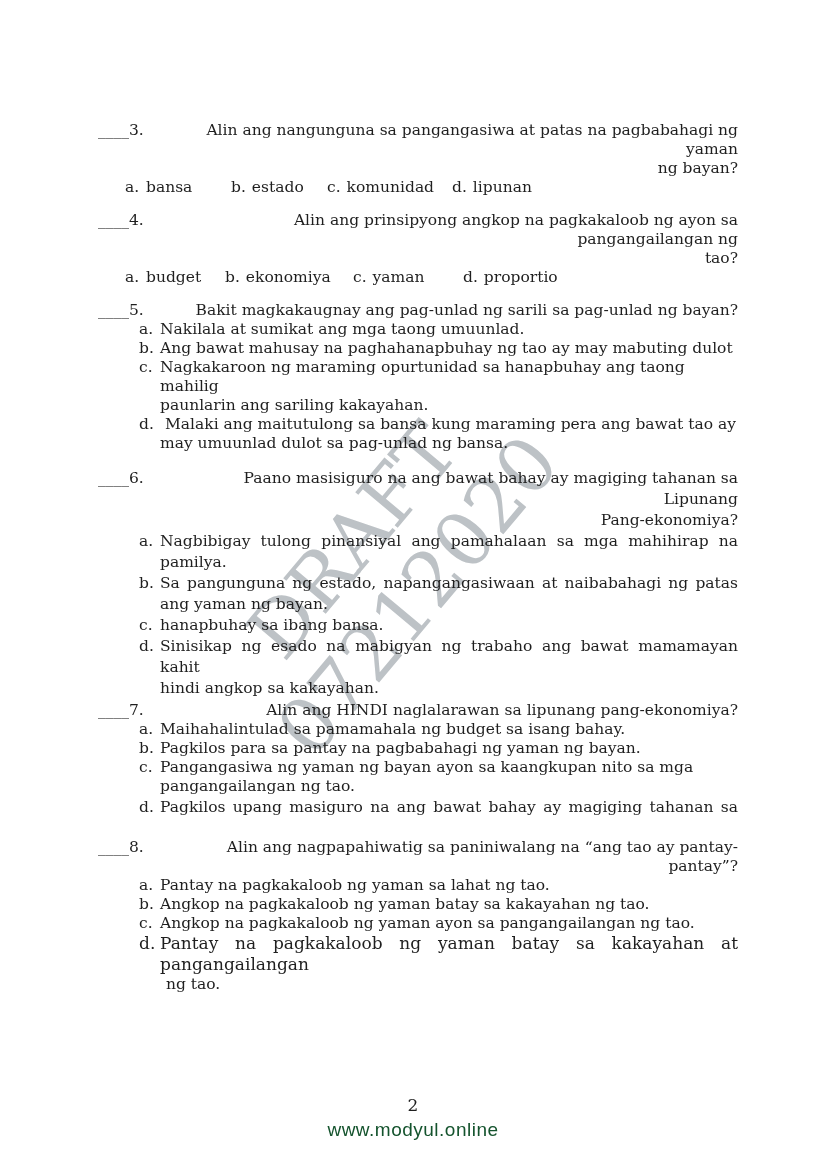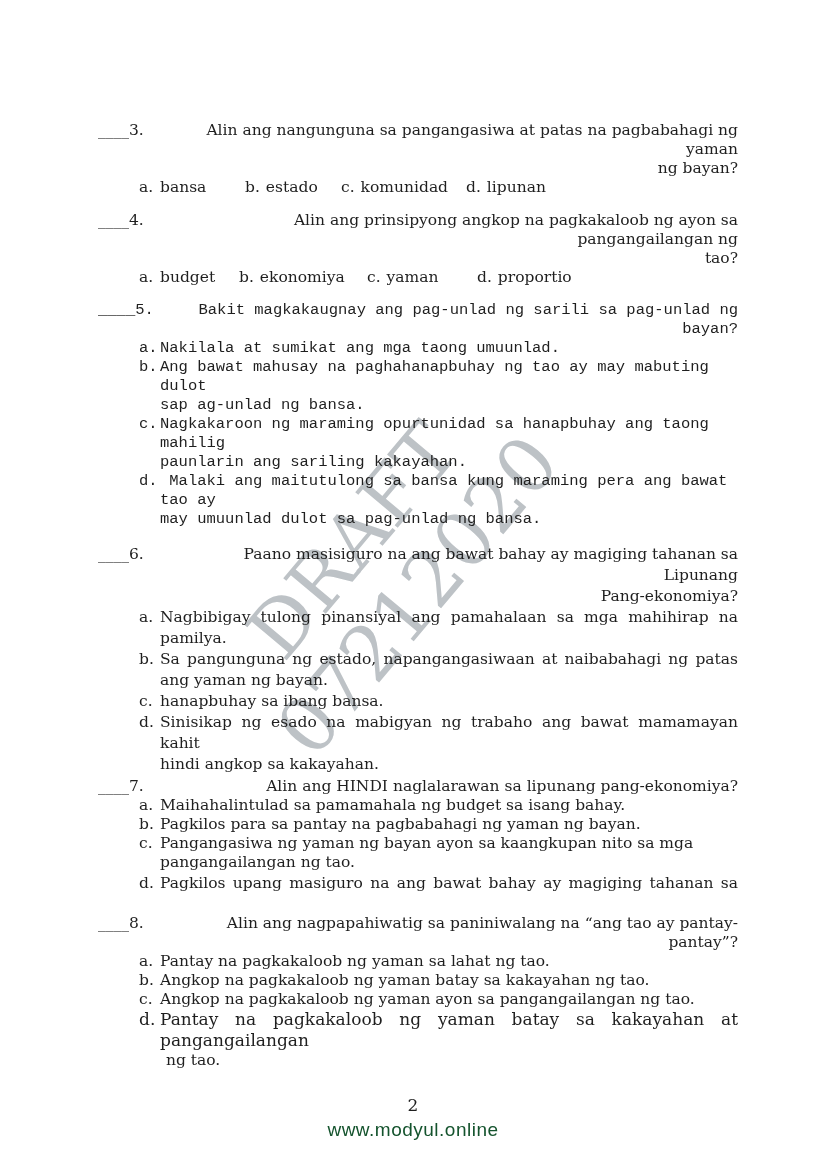--- a/index.html
+++ b/index.html
@@ -16,41 +16,41 @@
     font-size:76px; line-height:85px; color:#bdc2c6;
   }
   .content { position:relative; z-index:1; padding:121px 88px 0 98px; }
 
   .q { margin-bottom:14px; }
   .q-head { display:flex;gap:44px; }
   .q-label { flex:0 0 50px; white-space:nowrap; }
   .q-text { flex:1;text-align:right; }
 
   
-  .opts-inline { margin-left:41px; white-space:nowrap; }
+  .opts-inline { margin-left:27px; white-space:nowrap; }
   .iopt { display:inline-block; }
   .iopt .l { margin-right:6px; }
   .iopt.first .l { display:inline-block; width:21px; margin-right:0; }
   .q3row .iopt:nth-child(1){ width:106px; }
   .q3row .iopt:nth-child(2){ width:96px; }
   .q3row .iopt:nth-child(3){ width:125px; }
   .q4row .iopt:nth-child(1){ width:100px; }
   .q4row .iopt:nth-child(2){ width:128px; }
   .q4row .iopt:nth-child(3){ width:110px; }
 
   
   .opts { margin-left:41px; }
   .opt { display:flex; }
   .opt .l { flex:0 0 21px; }
   .opt .t { flex:1; }
 
   
   .jl { text-align:justify; text-align-last:justify; }
 
-  .q5 { margin-bottom:15px;font-family:Liberation Mono, monospace; }
+  .q5 { margin-bottom:15px; }
   .q6 { margin-bottom:2px; line-height:21px; }
   .q7 { margin-bottom:21px; }
   .q7 .opt-d { margin-top:2px; }
   .q8 .bigd { font-size:17px; line-height:21px; }
   .q8 .tail { margin-left:27px; }
 
   .page-num {
     position:absolute; top:1096px; left:0; width:100%; z-index:1;
     text-align:center; font-size:17px; color:#1f1f1f;
   }
@@ -109,21 +109,20 @@
         <div class="opt">
           <span class="l">a.</span>
           <div class="t">
             <div>Nakilala at sumikat ang mga taong umuunlad.</div>
           </div>
         </div>
         <div class="opt">
           <span class="l">b.</span>
           <div class="t">
             <div>Ang bawat mahusay na paghahanapbuhay ng tao ay may mabuting dulot</div>
-            <div>sap ag-unlad ng bansa.</div>
           </div>
         </div>
         <div class="opt">
           <span class="l">c.</span>
           <div class="t">
             <div>Nagkakaroon ng maraming opurtunidad sa hanapbuhay ang taong mahilig</div>
             <div>paunlarin ang sariling kakayahan.</div>
           </div>
         </div>
         <div class="opt">

